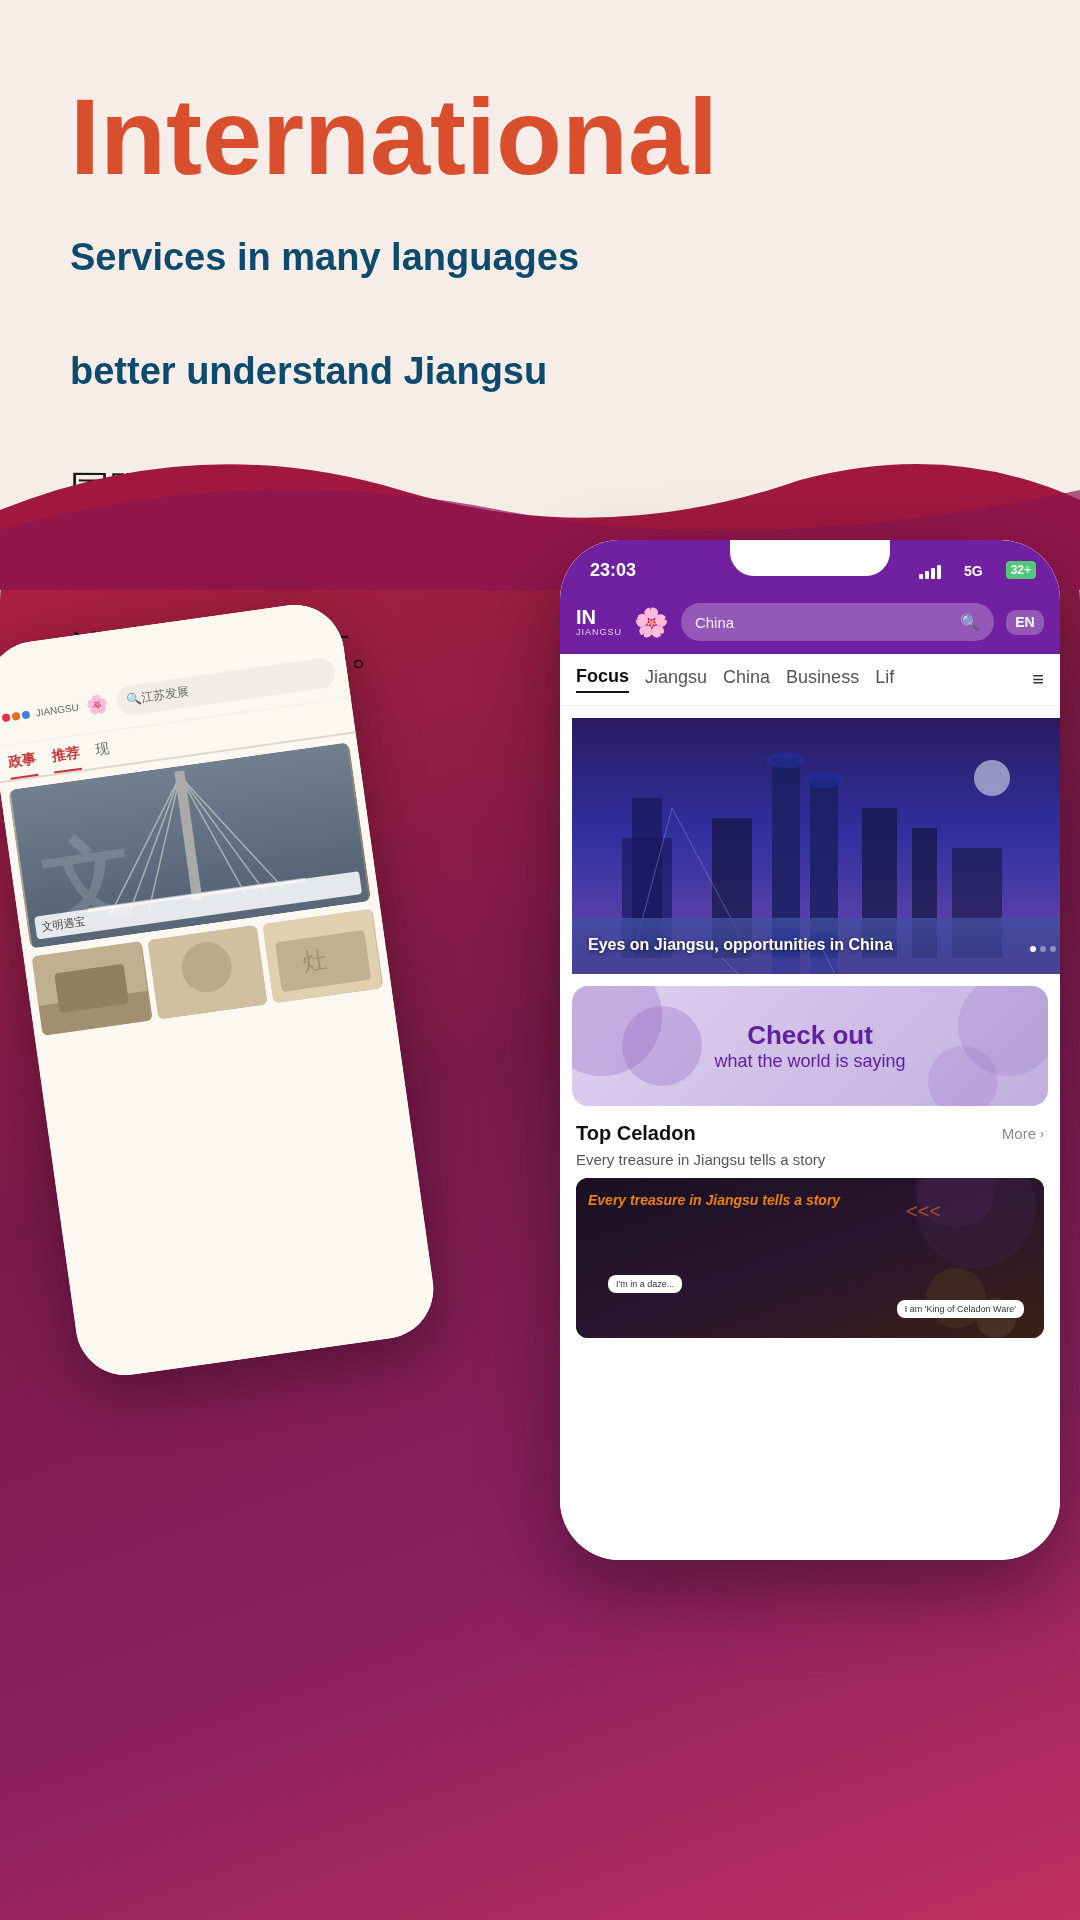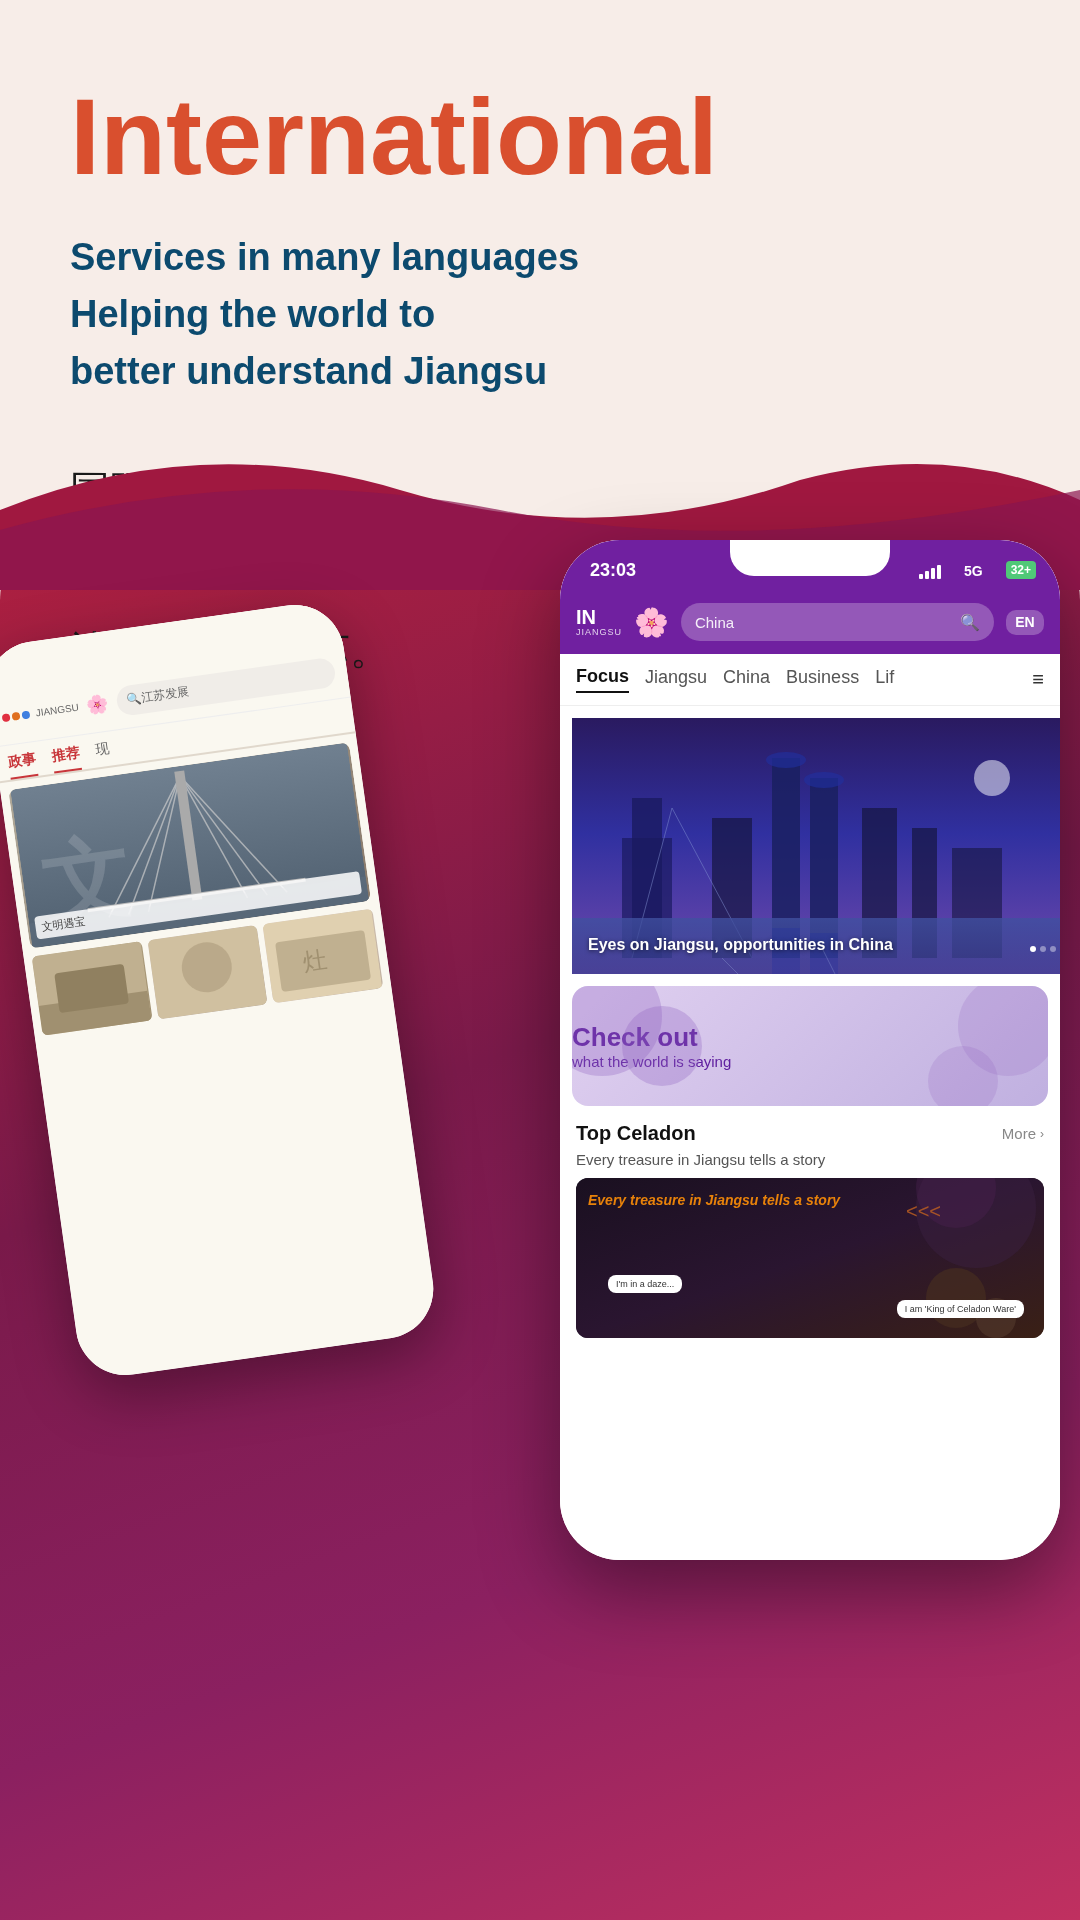--- a/index.html
+++ b/index.html
@@ -425,35 +425,35 @@
       gap: 4px;
     }
 
     
     .checkout-card {
       margin: 12px 12px 0;
       background: linear-gradient(135deg, #e0d0f0 0%, #d0c0e8 50%, #c0b0e0 100%);
       border-radius: 16px;
       height: 120px;
       display: flex;
-      align-items: flex-start;
+      align-items: center;
       justify-content: center;
       flex-direction: column;
       position: relative;
       overflow: hidden;
     }
 
     .checkout-title {
       font-size: 26px;
       font-weight: 800;
       color: #6020a0;
     }
 
     .checkout-subtitle {
-      font-size: 15px;
+      font-size: 18px;
       color: #6020a0;
       font-weight: 500;
     }
 
     
     .top-stories {
       padding: 16px 16px 8px;
     }
 
     .stories-header {
@@ -562,21 +562,21 @@
     }
 
   </style>
 </head>
 <body>
 
 <div class="top-section">
   <h1 class="main-title">International</h1>
   <div class="subtitle-en">
     <span>Services in many languages</span><br>
-    <span>Helping the world to</span><br>
+    <br>
     <span>better understand Jiangsu</span>
   </div>
   <div class="subtitle-cn">
     <div>国际化视野，</div>
     <div>多语种呈现，</div>
     <div>让世界了解江苏。</div>
   </div>
 </div>
 
 <svg class="wave-svg" viewBox="0 0 1080 160" xmlns="http://www.w3.org/2000/svg" height="160">

